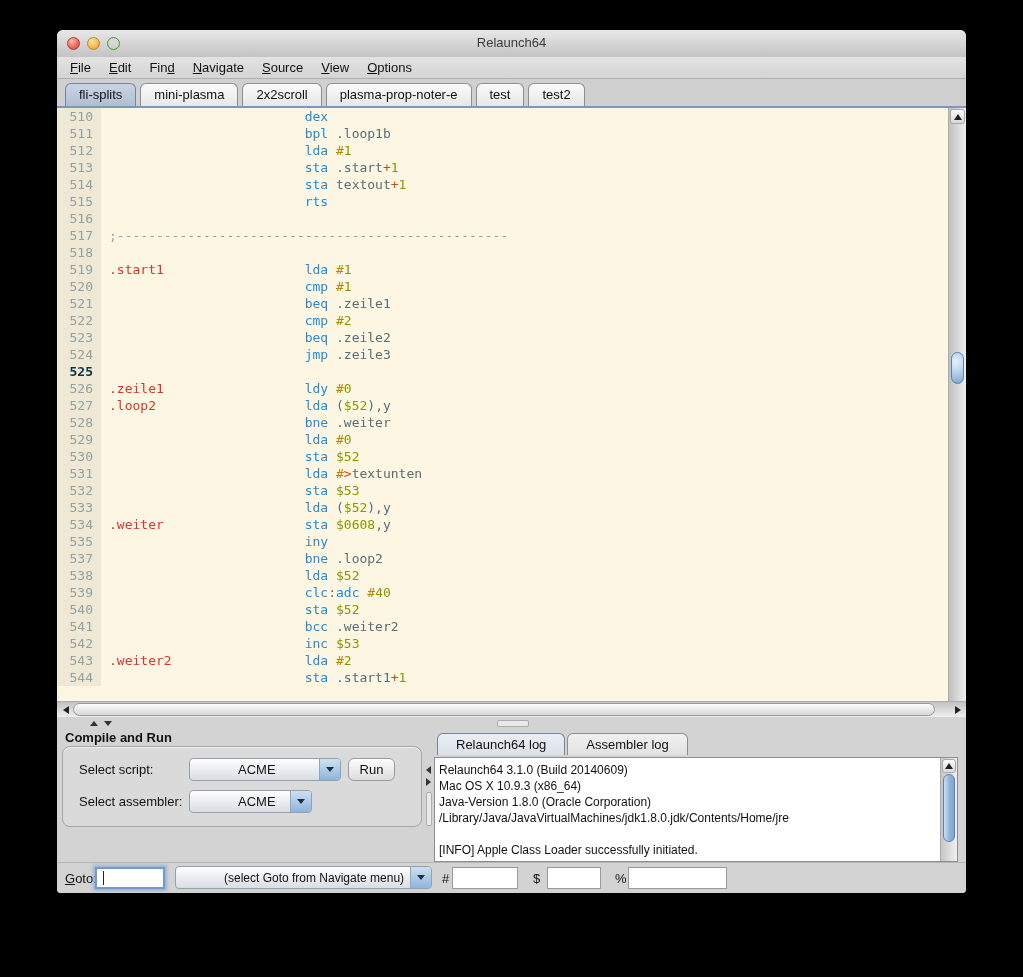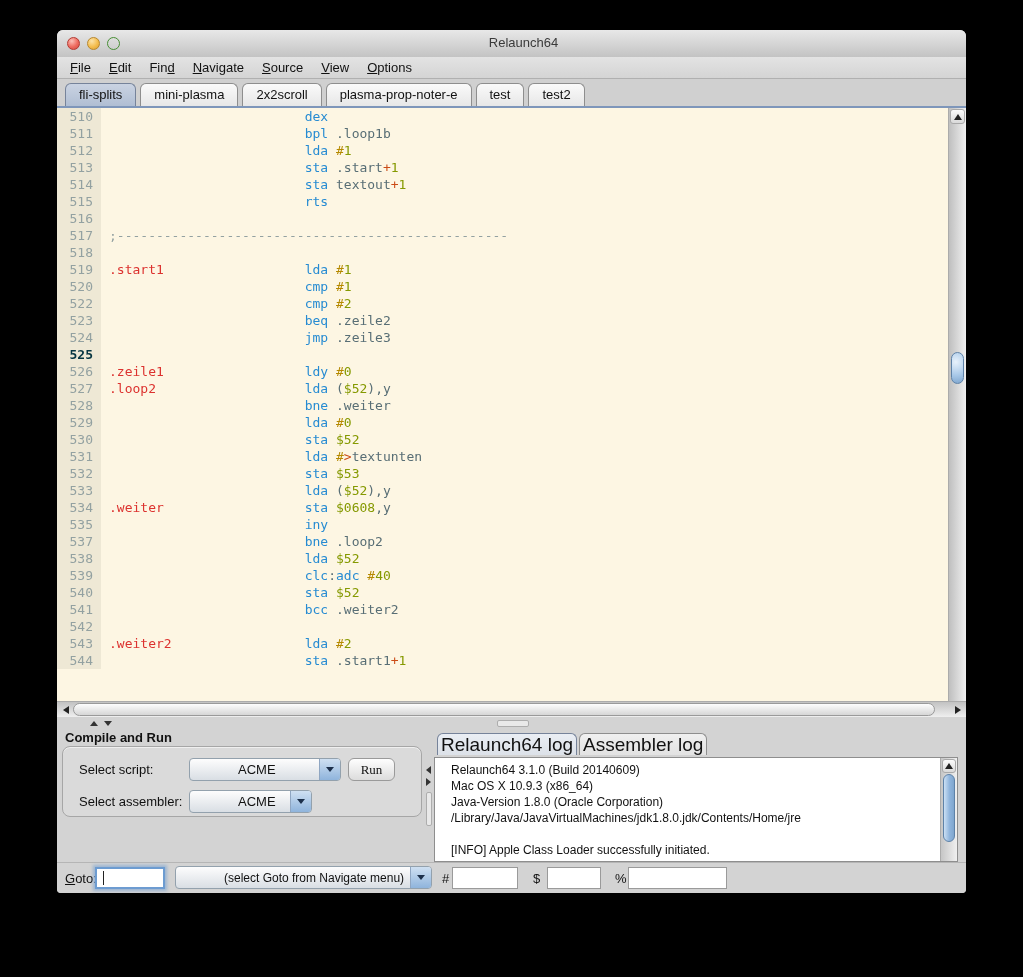--- a/index.html
+++ b/index.html
@@ -8,21 +8,21 @@
   .window{position:absolute;left:57px;top:30px;width:909px;height:863px;background:#D3D3D3;
           border-radius:6px 6px 4px 4px;overflow:hidden;box-shadow:0 10px 30px rgba(0,0,0,.6);}
   
   .titlebar{position:absolute;left:0;top:0;width:909px;height:27px;
             background:linear-gradient(#E8E8E8,#C3C3C3);border-bottom:1px solid #8F8F8F;}
   .lights{position:absolute;left:10px;top:7px;display:flex;gap:7px;}
   .light{width:13px;height:13px;border-radius:50%;display:inline-block;box-sizing:border-box;}
   .light.red{background:radial-gradient(circle at 35% 28%,#FBC0B8,#EE6A5E 55%,#CE4A40);border:1px solid #B43A32;}
   .light.yellow{background:radial-gradient(circle at 35% 28%,#FBE3A9,#F4BD4D 55%,#D79D33);border:1px solid #B8872C;}
   .light.green{background:radial-gradient(circle at 35% 28%,#CBEFB8,#6CC654 55%,#4EA43C;);border:1px solid #478F34;}
-  .title{position:absolute;left:0;top:5px;width:100%;text-align:center;font-size:13px;color:#3A3A3A;padding-left:12px;}
+  .title{position:absolute;left:0;top:5px;width:100%;text-align:center;font-size:13px;color:#3A3A3A;}
   
   .menubar{position:absolute;left:0;top:27px;width:909px;height:22px;
            background:linear-gradient(#E3E3E3,#D4D4D4);border-bottom:1px solid #B0B0B0;
            display:flex;align-items:center;padding-left:4px;box-sizing:border-box;}
   .mi{font-size:13px;color:#111;padding:0 9px;white-space:nowrap;}
   .mi u{text-decoration:underline;}
   
   .tabrow{position:absolute;left:0;top:49px;width:909px;height:29px;background:#D0D0D0;}
   .tabline{position:absolute;left:0;bottom:0;width:100%;height:2px;background:#7E96BA;}
   .tabs{position:absolute;left:8px;bottom:2px;display:flex;gap:4px;}
@@ -65,46 +65,46 @@
   .t-up{width:0;height:0;border-left:4px solid transparent;border-right:4px solid transparent;border-bottom:5px solid #333;}
   .t-dn{width:0;height:0;border-left:4px solid transparent;border-right:4px solid transparent;border-top:5px solid #333;}
   .t-lf{width:0;height:0;border-top:4px solid transparent;border-bottom:4px solid transparent;border-right:5px solid #333;}
   .t-rt{width:0;height:0;border-top:4px solid transparent;border-bottom:4px solid transparent;border-left:5px solid #333;}
   .hgrip{position:absolute;left:440px;top:3px;width:30px;height:5px;border-radius:2px;
          background:#E9E9E9;border:1px solid #ADADAD;}
   
   .bottom{position:absolute;left:0;top:699px;width:909px;height:133px;background:#D3D3D3;}
   .compile{position:absolute;left:0;top:0;width:368px;height:133px;}
   .cr-header{position:absolute;left:8px;top:1px;font-size:13px;font-weight:bold;color:#111;}
-  .cr-panel{position:absolute;left:5px;top:17px;width:360px;height:71px;border:1px solid #A6A6A6;
+  .cr-panel{position:absolute;left:5px;top:17px;width:360px;height:81px;border:1px solid #A6A6A6;
             border-radius:8px;background:#DADADA;box-shadow:inset 0 1px 0 #EFEFEF;box-sizing:border-box;}
   .cr-row{position:absolute;left:16px;height:23px;display:flex;align-items:center;}
   .cr-row.r1{top:11px;} .cr-row.r2{top:43px;}
   .cr-label{font-size:13px;color:#111;}
   .combo{position:relative;height:23px;border:1px solid #93A1AD;border-radius:4px;
          background:linear-gradient(#FDFDFD,#D9DEE4);box-sizing:border-box;display:flex;align-items:center;}
   .combo-text{font-size:13px;color:#111;padding:0 8px;flex:1;white-space:nowrap;overflow:hidden;margin-left:40px;}
   .combo-btn{width:20px;height:100%;border-left:1px solid #8FA6C2;border-radius:0 3px 3px 0;
              background:linear-gradient(#CFE0F2,#8FB4DC);display:flex;align-items:center;justify-content:center;flex:0 0 auto;}
   .combo-btn .ct{width:0;height:0;border-left:4px solid transparent;border-right:4px solid transparent;border-top:5px solid #1C2F4A;}
   .runbtn{position:absolute;left:285px;top:11px;width:47px;height:23px;border:1px solid #9A9A9A;border-radius:6px;
-          background:linear-gradient(#FEFEFE,#DCDCDC);font-size:13px;color:#111;font-family:Liberation Serif, serif;text-align:center;}
+          background:linear-gradient(#FEFEFE,#DCDCDC);font-size:13px;color:#111;font-family:Liberation Sans, sans-serif;text-align:center;}
   .vsplit{position:absolute;left:368px;top:0;width:7px;height:133px;background:#D3D3D3;}
   .vsplit .tris{position:absolute;left:1px;top:37px;display:flex;flex-direction:column;gap:4px;}
   .vgrip{position:absolute;left:1px;top:63px;width:4px;height:32px;border-radius:2px;background:#E9E9E9;border:1px solid #ADADAD;}
   
   .logpanel{position:absolute;left:375px;top:0;width:534px;height:133px;}
   .logtabs{position:absolute;left:5px;top:4px;display:flex;gap:2px;}
-  .tab2{height:21px;line-height:21px;padding:0 3px;font-size:19px;color:#111;
+  .tab2{height:21px;line-height:21px;padding:0 18px;font-size:13px;color:#111;
         border:1px solid #8E8E8E;border-bottom:none;border-radius:6px 6px 0 0;
         background:linear-gradient(#F0F0F0,#E2E2E2);white-space:nowrap;}
   .tab2.active{background:linear-gradient(#EAEEF4,#DCE1E8);border-color:#76839A;}
   .logbox{position:absolute;left:2px;top:28px;width:524px;height:105px;background:#FFF;
           border:1px solid #8E8E8E;box-sizing:border-box;overflow:hidden;}
-  .loglines{position:absolute;left:0;top:0;right:17px;bottom:0;padding:4px 16px;overflow:hidden;
+  .loglines{position:absolute;left:0;top:0;right:17px;bottom:0;padding:4px 4px;overflow:hidden;
             font-size:12px;line-height:16px;color:#111;}
   .log-line{white-space:nowrap;}
   .logscroll{position:absolute;right:0;top:0;width:17px;height:103px;background:linear-gradient(to right,#C6C6C6,#F0F0F0);
              border-left:1px solid #ABABAB;box-sizing:border-box;}
   .logscroll .sbtn{width:14px;height:14px;left:1px;}
   .logthumb{position:absolute;left:2px;top:16px;width:12px;height:68px;border-radius:6px;
             background:linear-gradient(to right,#CCE0F4,#8FB4DC 55%,#7FA6CE);border:1px solid #5E82A8;box-sizing:border-box;}
   
   .gotobar{position:absolute;left:0;top:832px;width:909px;height:31px;background:#D3D3D3;border-top:1px solid #B5B5B5;}
   .g-label{position:absolute;font-size:13px;color:#111;top:8px;}
@@ -163,40 +163,41 @@
         <div class="line"><span class="ln">511</span><span class="lc"><span class="tk-p">                         </span><span class="tk-o">bpl</span><span class="tk-d"> .loop1b</span></span></div>
         <div class="line"><span class="ln">512</span><span class="lc"><span class="tk-p">                         </span><span class="tk-o">lda</span><span class="tk-d"> </span><span class="tk-h">#</span><span class="tk-n">1</span></span></div>
         <div class="line"><span class="ln">513</span><span class="lc"><span class="tk-p">                         </span><span class="tk-o">sta</span><span class="tk-d"> .start</span><span class="tk-r">+</span><span class="tk-n">1</span></span></div>
         <div class="line"><span class="ln">514</span><span class="lc"><span class="tk-p">                         </span><span class="tk-o">sta</span><span class="tk-d"> textout</span><span class="tk-r">+</span><span class="tk-n">1</span></span></div>
         <div class="line"><span class="ln">515</span><span class="lc"><span class="tk-p">                         </span><span class="tk-o">rts</span></span></div>
         <div class="line"><span class="ln">516</span><span class="lc"></span></div>
         <div class="line"><span class="ln">517</span><span class="lc"><span class="tk-c">;--------------------------------------------------</span></span></div>
         <div class="line"><span class="ln">518</span><span class="lc"></span></div>
         <div class="line"><span class="ln">519</span><span class="lc"><span class="tk-l">.start1</span><span class="tk-p">                  </span><span class="tk-o">lda</span><span class="tk-d"> </span><span class="tk-h">#</span><span class="tk-n">1</span></span></div>
         <div class="line"><span class="ln">520</span><span class="lc"><span class="tk-p">                         </span><span class="tk-o">cmp</span><span class="tk-d"> </span><span class="tk-h">#</span><span class="tk-n">1</span></span></div>
+        <div class="line"><span class="ln">521</span><span class="lc"><span class="tk-p">                         </span><span class="tk-o">beq</span><span class="tk-d"> .zeile1</span></span></div>
         <div class="line"><span class="ln">522</span><span class="lc"><span class="tk-p">                         </span><span class="tk-o">cmp</span><span class="tk-d"> </span><span class="tk-h">#</span><span class="tk-n">2</span></span></div>
         <div class="line"><span class="ln">523</span><span class="lc"><span class="tk-p">                         </span><span class="tk-o">beq</span><span class="tk-d"> .zeile2</span></span></div>
         <div class="line"><span class="ln">524</span><span class="lc"><span class="tk-p">                         </span><span class="tk-o">jmp</span><span class="tk-d"> .zeile3</span></span></div>
         <div class="line"><span class="ln cur">525</span><span class="lc"></span></div>
         <div class="line"><span class="ln">526</span><span class="lc"><span class="tk-l">.zeile1</span><span class="tk-p">                  </span><span class="tk-o">ldy</span><span class="tk-d"> </span><span class="tk-h">#</span><span class="tk-n">0</span></span></div>
         <div class="line"><span class="ln">527</span><span class="lc"><span class="tk-l">.loop2</span><span class="tk-p">                   </span><span class="tk-o">lda</span><span class="tk-d"> (</span><span class="tk-n">$52</span><span class="tk-d">),y</span></span></div>
         <div class="line"><span class="ln">528</span><span class="lc"><span class="tk-p">                         </span><span class="tk-o">bne</span><span class="tk-d"> .weiter</span></span></div>
         <div class="line"><span class="ln">529</span><span class="lc"><span class="tk-p">                         </span><span class="tk-o">lda</span><span class="tk-d"> </span><span class="tk-h">#</span><span class="tk-n">0</span></span></div>
         <div class="line"><span class="ln">530</span><span class="lc"><span class="tk-p">                         </span><span class="tk-o">sta</span><span class="tk-d"> </span><span class="tk-n">$52</span></span></div>
         <div class="line"><span class="ln">531</span><span class="lc"><span class="tk-p">                         </span><span class="tk-o">lda</span><span class="tk-d"> </span><span class="tk-h">#</span><span class="tk-r">&gt;</span><span class="tk-d">textunten</span></span></div>
         <div class="line"><span class="ln">532</span><span class="lc"><span class="tk-p">                         </span><span class="tk-o">sta</span><span class="tk-d"> </span><span class="tk-n">$53</span></span></div>
         <div class="line"><span class="ln">533</span><span class="lc"><span class="tk-p">                         </span><span class="tk-o">lda</span><span class="tk-d"> (</span><span class="tk-n">$52</span><span class="tk-d">),y</span></span></div>
         <div class="line"><span class="ln">534</span><span class="lc"><span class="tk-l">.weiter</span><span class="tk-p">                  </span><span class="tk-o">sta</span><span class="tk-d"> </span><span class="tk-n">$0608</span><span class="tk-d">,y</span></span></div>
         <div class="line"><span class="ln">535</span><span class="lc"><span class="tk-p">                         </span><span class="tk-o">iny</span></span></div>
         <div class="line"><span class="ln">537</span><span class="lc"><span class="tk-p">                         </span><span class="tk-o">bne</span><span class="tk-d"> .loop2</span></span></div>
         <div class="line"><span class="ln">538</span><span class="lc"><span class="tk-p">                         </span><span class="tk-o">lda</span><span class="tk-d"> </span><span class="tk-n">$52</span></span></div>
         <div class="line"><span class="ln">539</span><span class="lc"><span class="tk-p">                         </span><span class="tk-o">clc</span><span class="tk-d">:</span><span class="tk-o">adc</span><span class="tk-d"> </span><span class="tk-h">#</span><span class="tk-n">40</span></span></div>
         <div class="line"><span class="ln">540</span><span class="lc"><span class="tk-p">                         </span><span class="tk-o">sta</span><span class="tk-d"> </span><span class="tk-n">$52</span></span></div>
         <div class="line"><span class="ln">541</span><span class="lc"><span class="tk-p">                         </span><span class="tk-o">bcc</span><span class="tk-d"> .weiter2</span></span></div>
-        <div class="line"><span class="ln">542</span></div>
+        <div class="line"><span class="ln">542</span><span class="lc"><span class="tk-p">                         </span><span class="tk-o">inc</span><span class="tk-d"> </span><span class="tk-n">$53</span></span></div>
         <div class="line"><span class="ln">543</span><span class="lc"><span class="tk-l">.weiter2</span><span class="tk-p">                 </span><span class="tk-o">lda</span><span class="tk-d"> </span><span class="tk-h">#</span><span class="tk-n">2</span></span></div>
         <div class="line"><span class="ln">544</span><span class="lc"><span class="tk-p">                         </span><span class="tk-o">sta</span><span class="tk-d"> .start1</span><span class="tk-r">+</span><span class="tk-n">1</span></span></div>
       </div>
     <div class="vscroll">
       <div class="sbtn top">
           <span class="tri up"></span>
         </div>
       <div class="vthumb"></div>
 
     </div>

